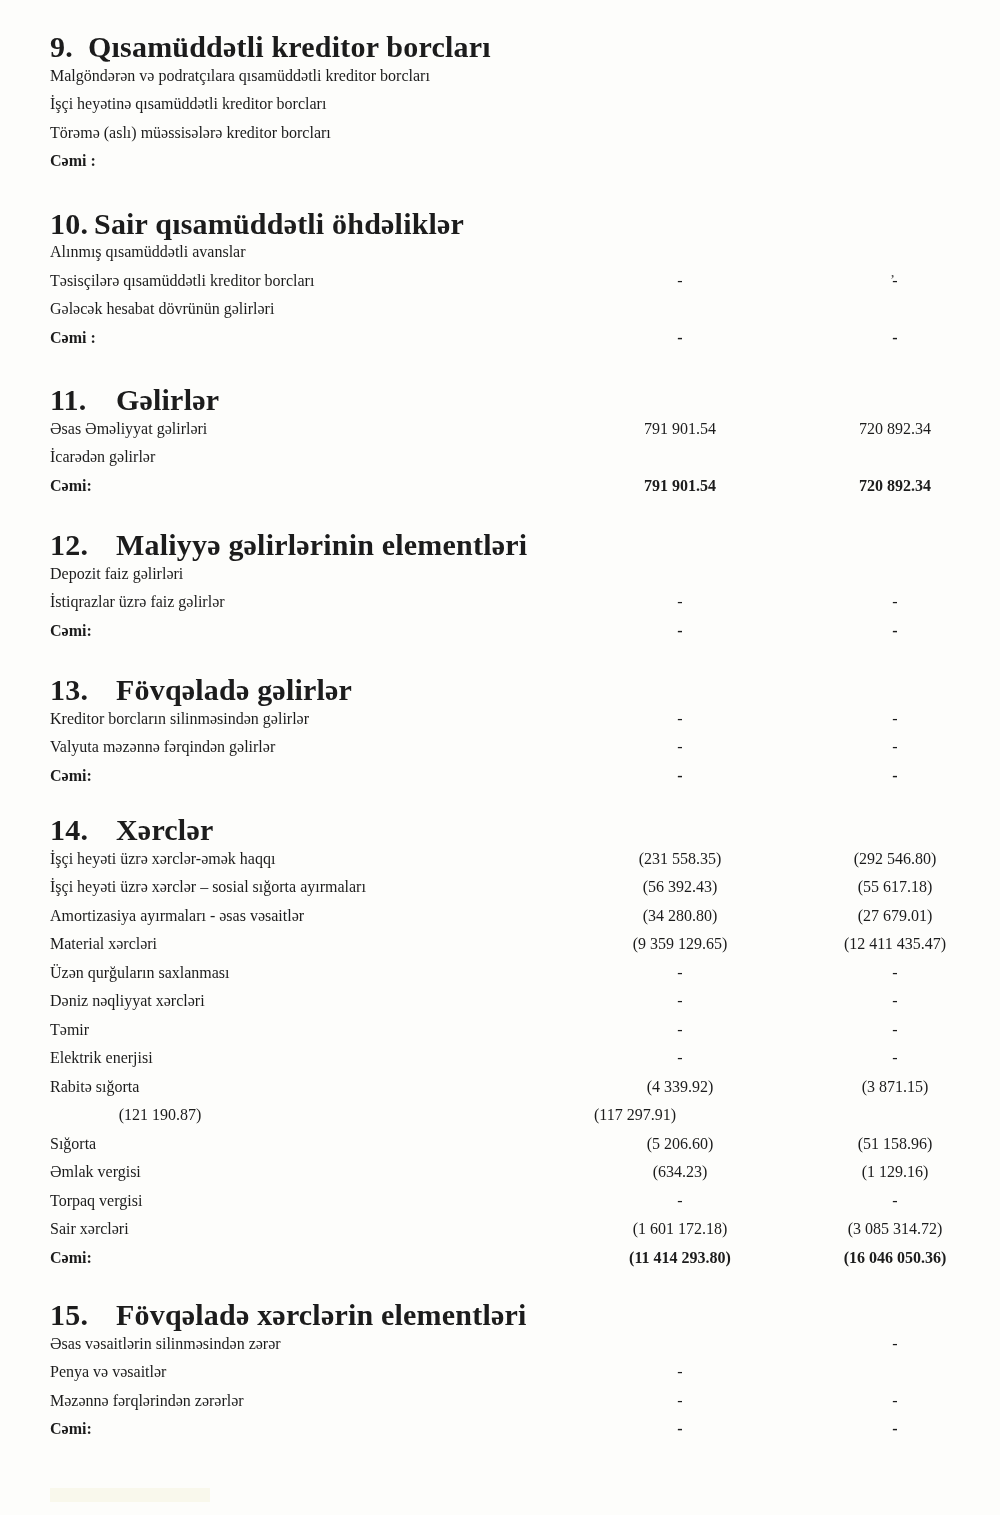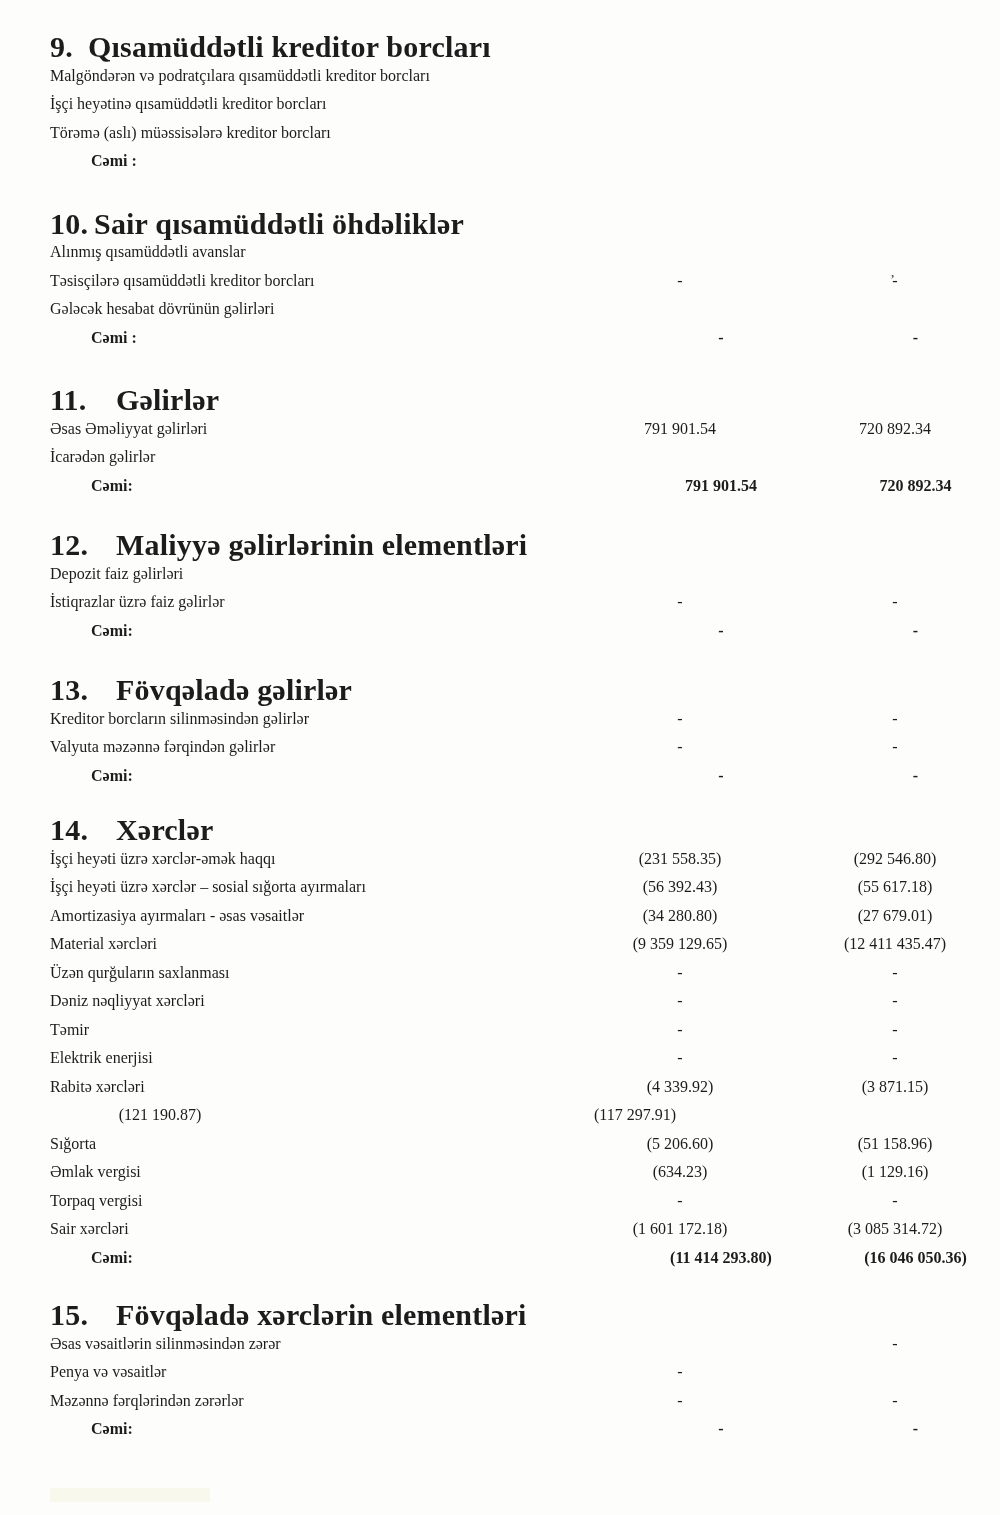--- a/index.html
+++ b/index.html
@@ -34,21 +34,21 @@
   .section:nth-child(2) .h-num { width: 44px; }
 
   .row {
     display: flex;
     font-size: 16px;
     line-height: 28.5px;
   }
   .row .label { width: 520px; }
   .row .col1 { width: 220px; text-align: center; }
   .row .col2 { flex: 1; text-align: center; }
-  .row.total { font-weight: bold; margin-left: 41px; }
+  .row.total { font-weight: bold; }
 
   .artifact-mark {
     position: absolute;
     left: 890px;
     top: 272px;
     font-size: 15px;
     color: #444;
   }
   .smudge {
     position: absolute;
@@ -254,21 +254,21 @@
     <span class="col2">-</span>
   </div>
 
   <div class="row">
     <span class="label">Elektrik enerjisi</span>
     <span class="col1">-</span>
     <span class="col2">-</span>
   </div>
 
   <div class="row">
-    <span class="label">Rabitə xərcləri</span>
+    <span class="label">Rabitə sığorta</span>
     <span class="col1">(4 339.92)</span>
     <span class="col2">(3 871.15)</span>
   </div>
 
   <div class="row">
     <span class="col1">(121 190.87)</span>
     <span class="col2">(117 297.91)</span>
   </div>
 
   <div class="row">

